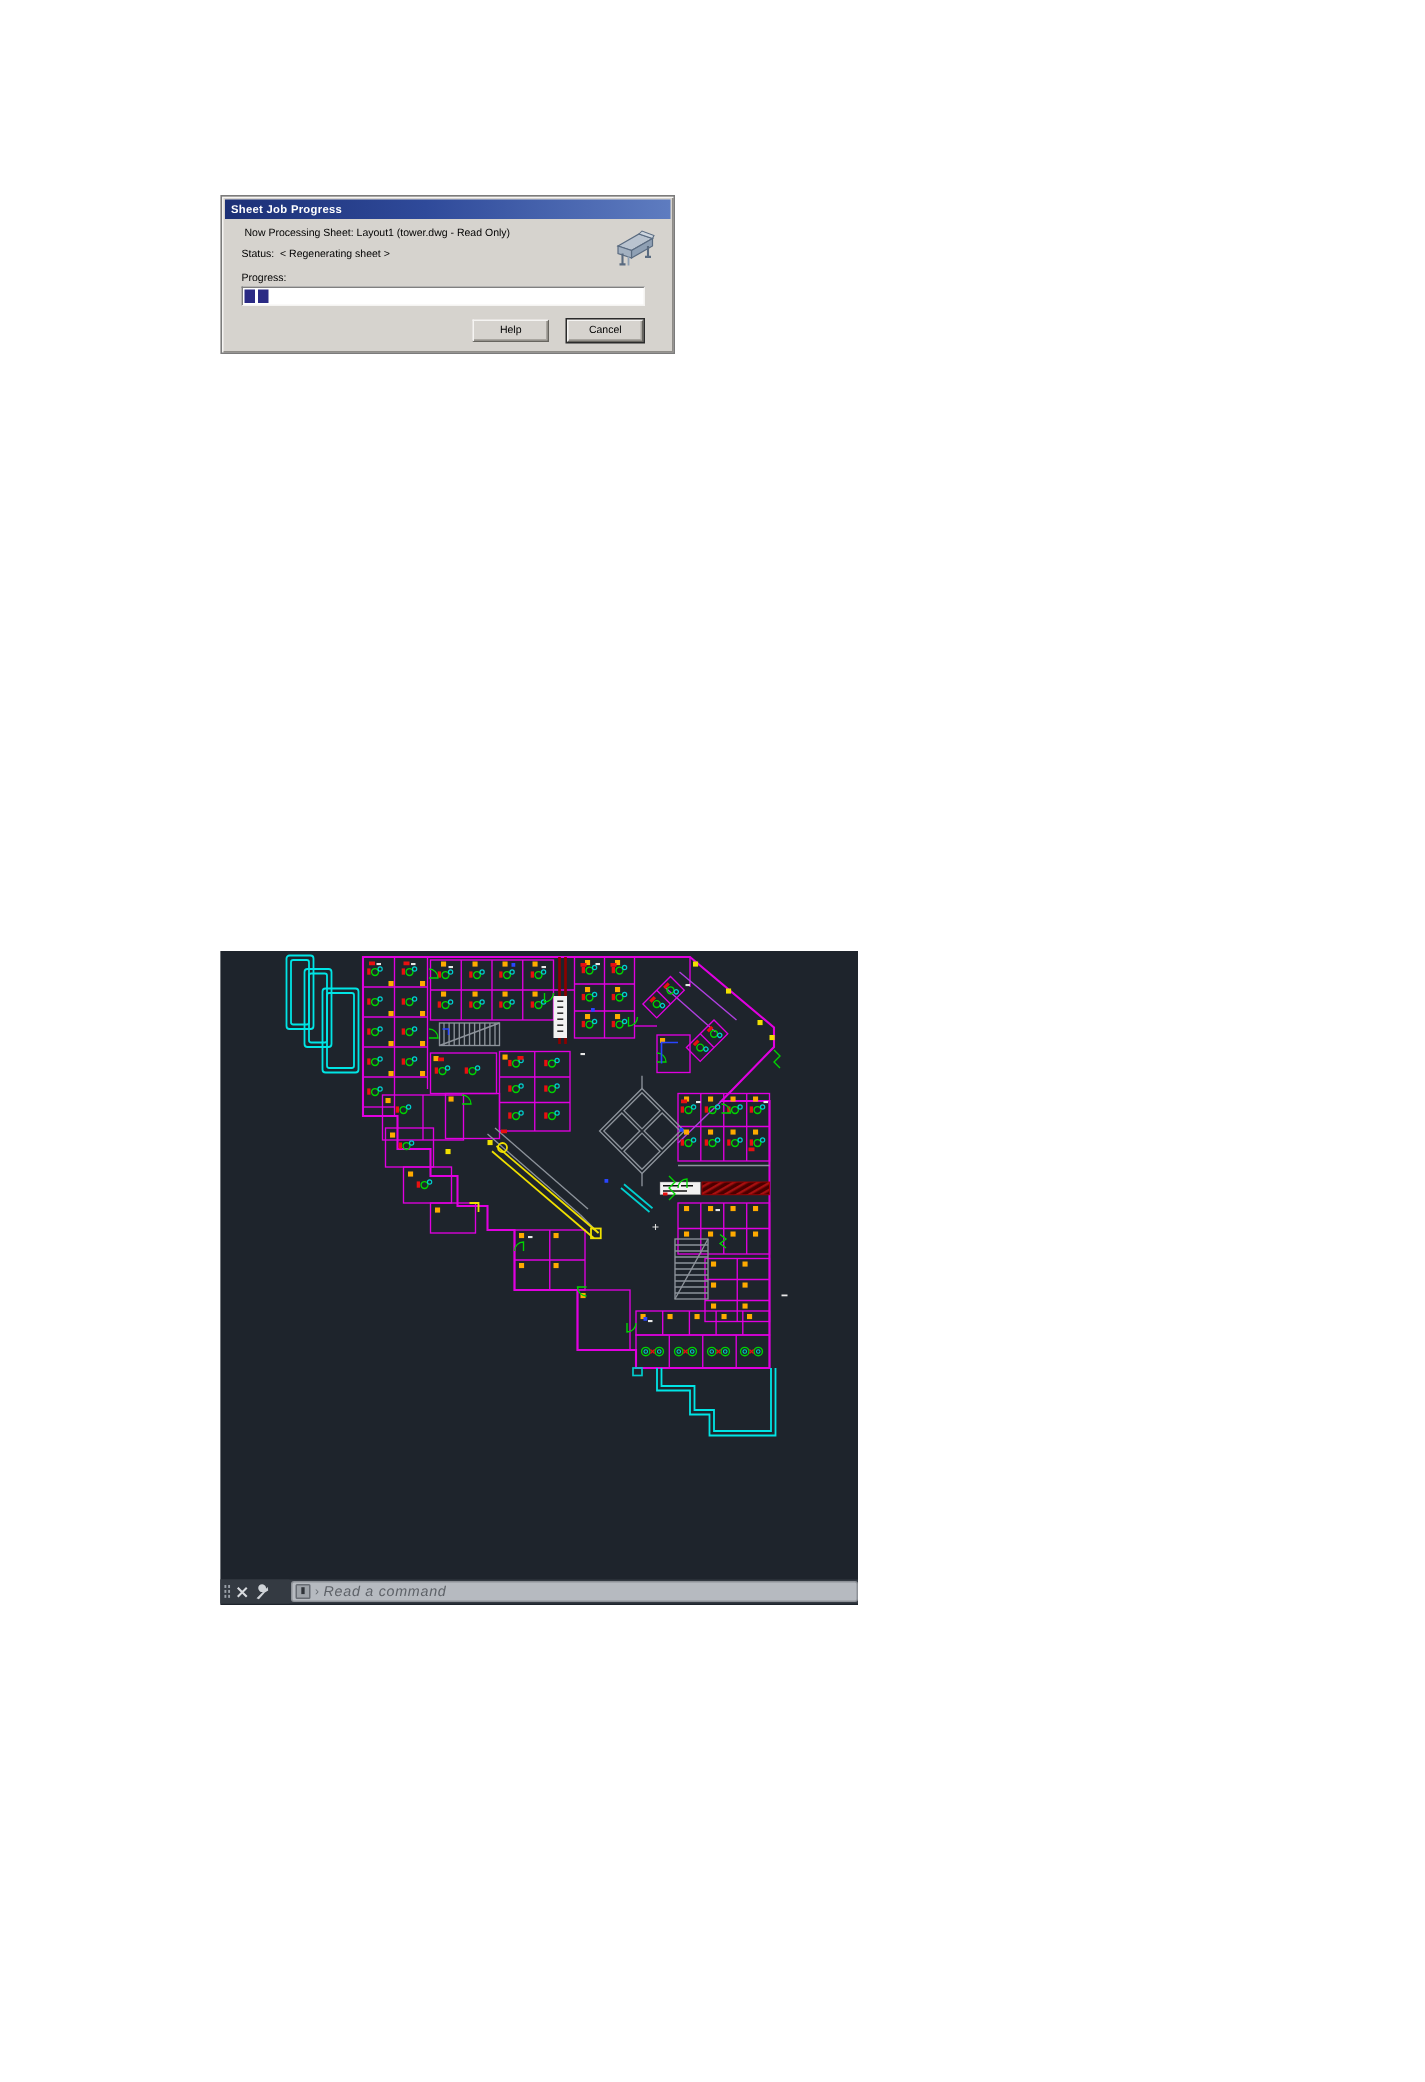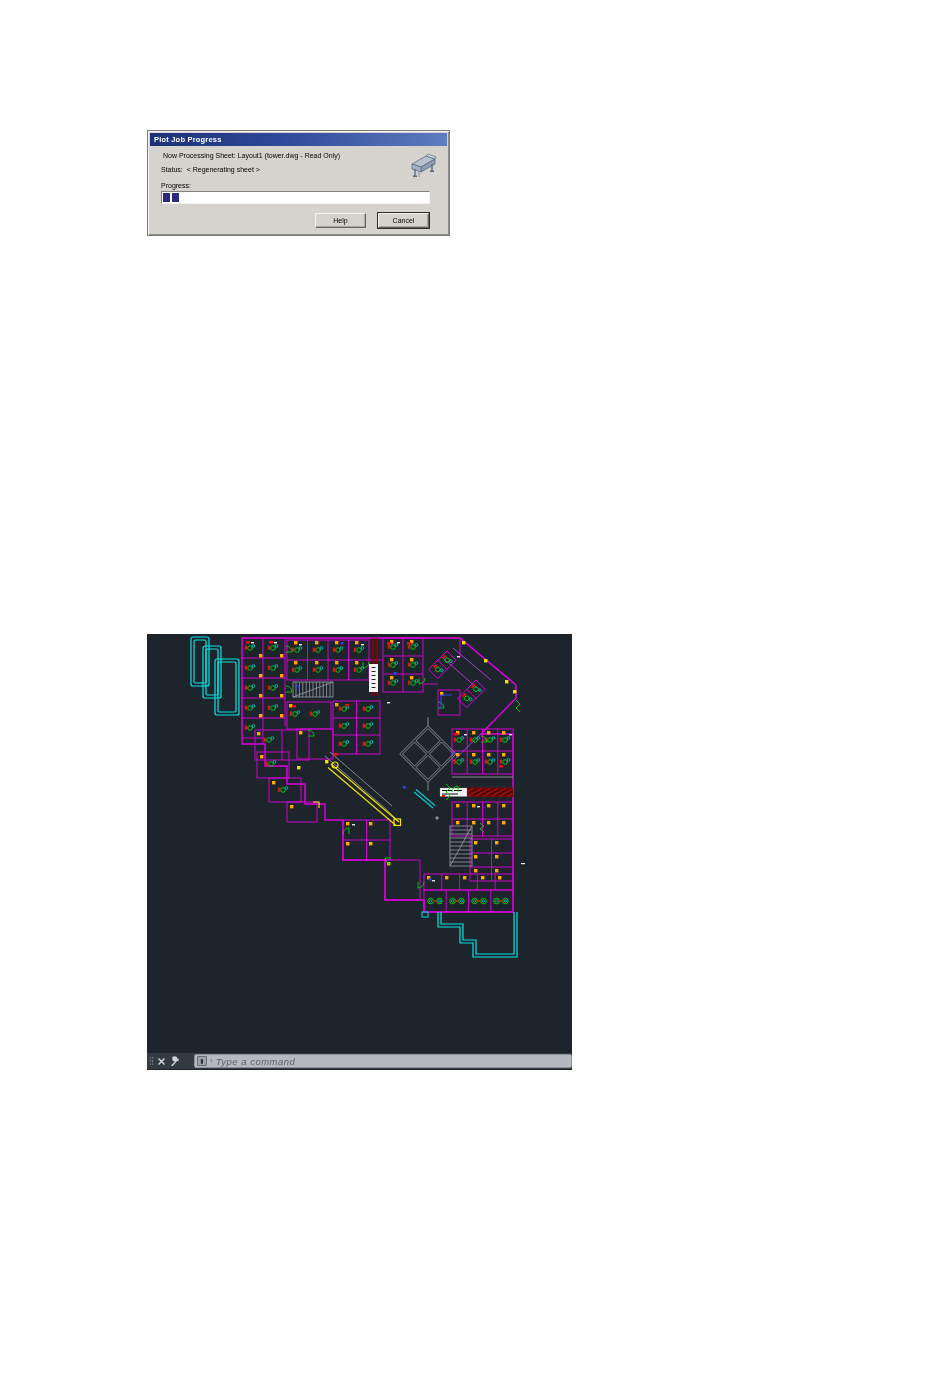--- a/index.html
+++ b/index.html
@@ -66,21 +66,21 @@
   .cmd-caret { color:#6a6e74; font-size:8px; line-height:10px; font-style:normal; }
   .cmd-text { color:#5d6167; font-size:9.5px; font-style:italic; letter-spacing:0.5px; }
 </style>
 </head>
 <body>
 
 <div class="page">
 
   <div class="dialog">
     <div class="titlebar">
-      <span>Plot Job Progress</span>
+      <span>Sheet Job Progress</span>
     </div>
     <div class="dlg-text dlg-line1">Now Processing Sheet: Layout1 (tower.dwg - Read Only)</div>
     <div class="dlg-text dlg-status"><span>Status:</span>&nbsp;&nbsp;<span>&lt; Regenerating sheet &gt;</span></div>
     <div class="dlg-text dlg-progress-label">Progress:</div>
     <div class="progress-track">
         <span class="seg"></span>
         <span class="seg"></span>
       </div>
     <button class="dlg-btn btn-help">Help</button>
     <button class="dlg-btn btn-cancel">Cancel</button>
@@ -499,17 +499,17 @@
         <svg width="9" height="9" viewBox="0 0 9 9">
           <path d="M1.5,1.5 L7.5,7.5 M1.5,7.5 L7.5,1.5" stroke="#d8dbdf" stroke-width="1.4"></path>
         </svg>
         <svg width="11" height="11" viewBox="0 0 11 11">
           <path d="M2,9.5 L6.2,5.3 A2.6,2.6 0 1 1 8.3,3.2 L9.5,2 L9.8,4.4 L7.6,5.6 L3.6,10.2 Z" fill="#cfd3d8"></path>
         </svg>
       </div>
       <div class="cmd-field">
         <span class="cmd-kbd">▮</span>
         <span class="cmd-caret">›</span>
-        <span class="cmd-text">Type a command</span>
+        <span class="cmd-text">Read a command</span>
       </div>
     </div>
   </div>
 </div>
 
 </body></html>

